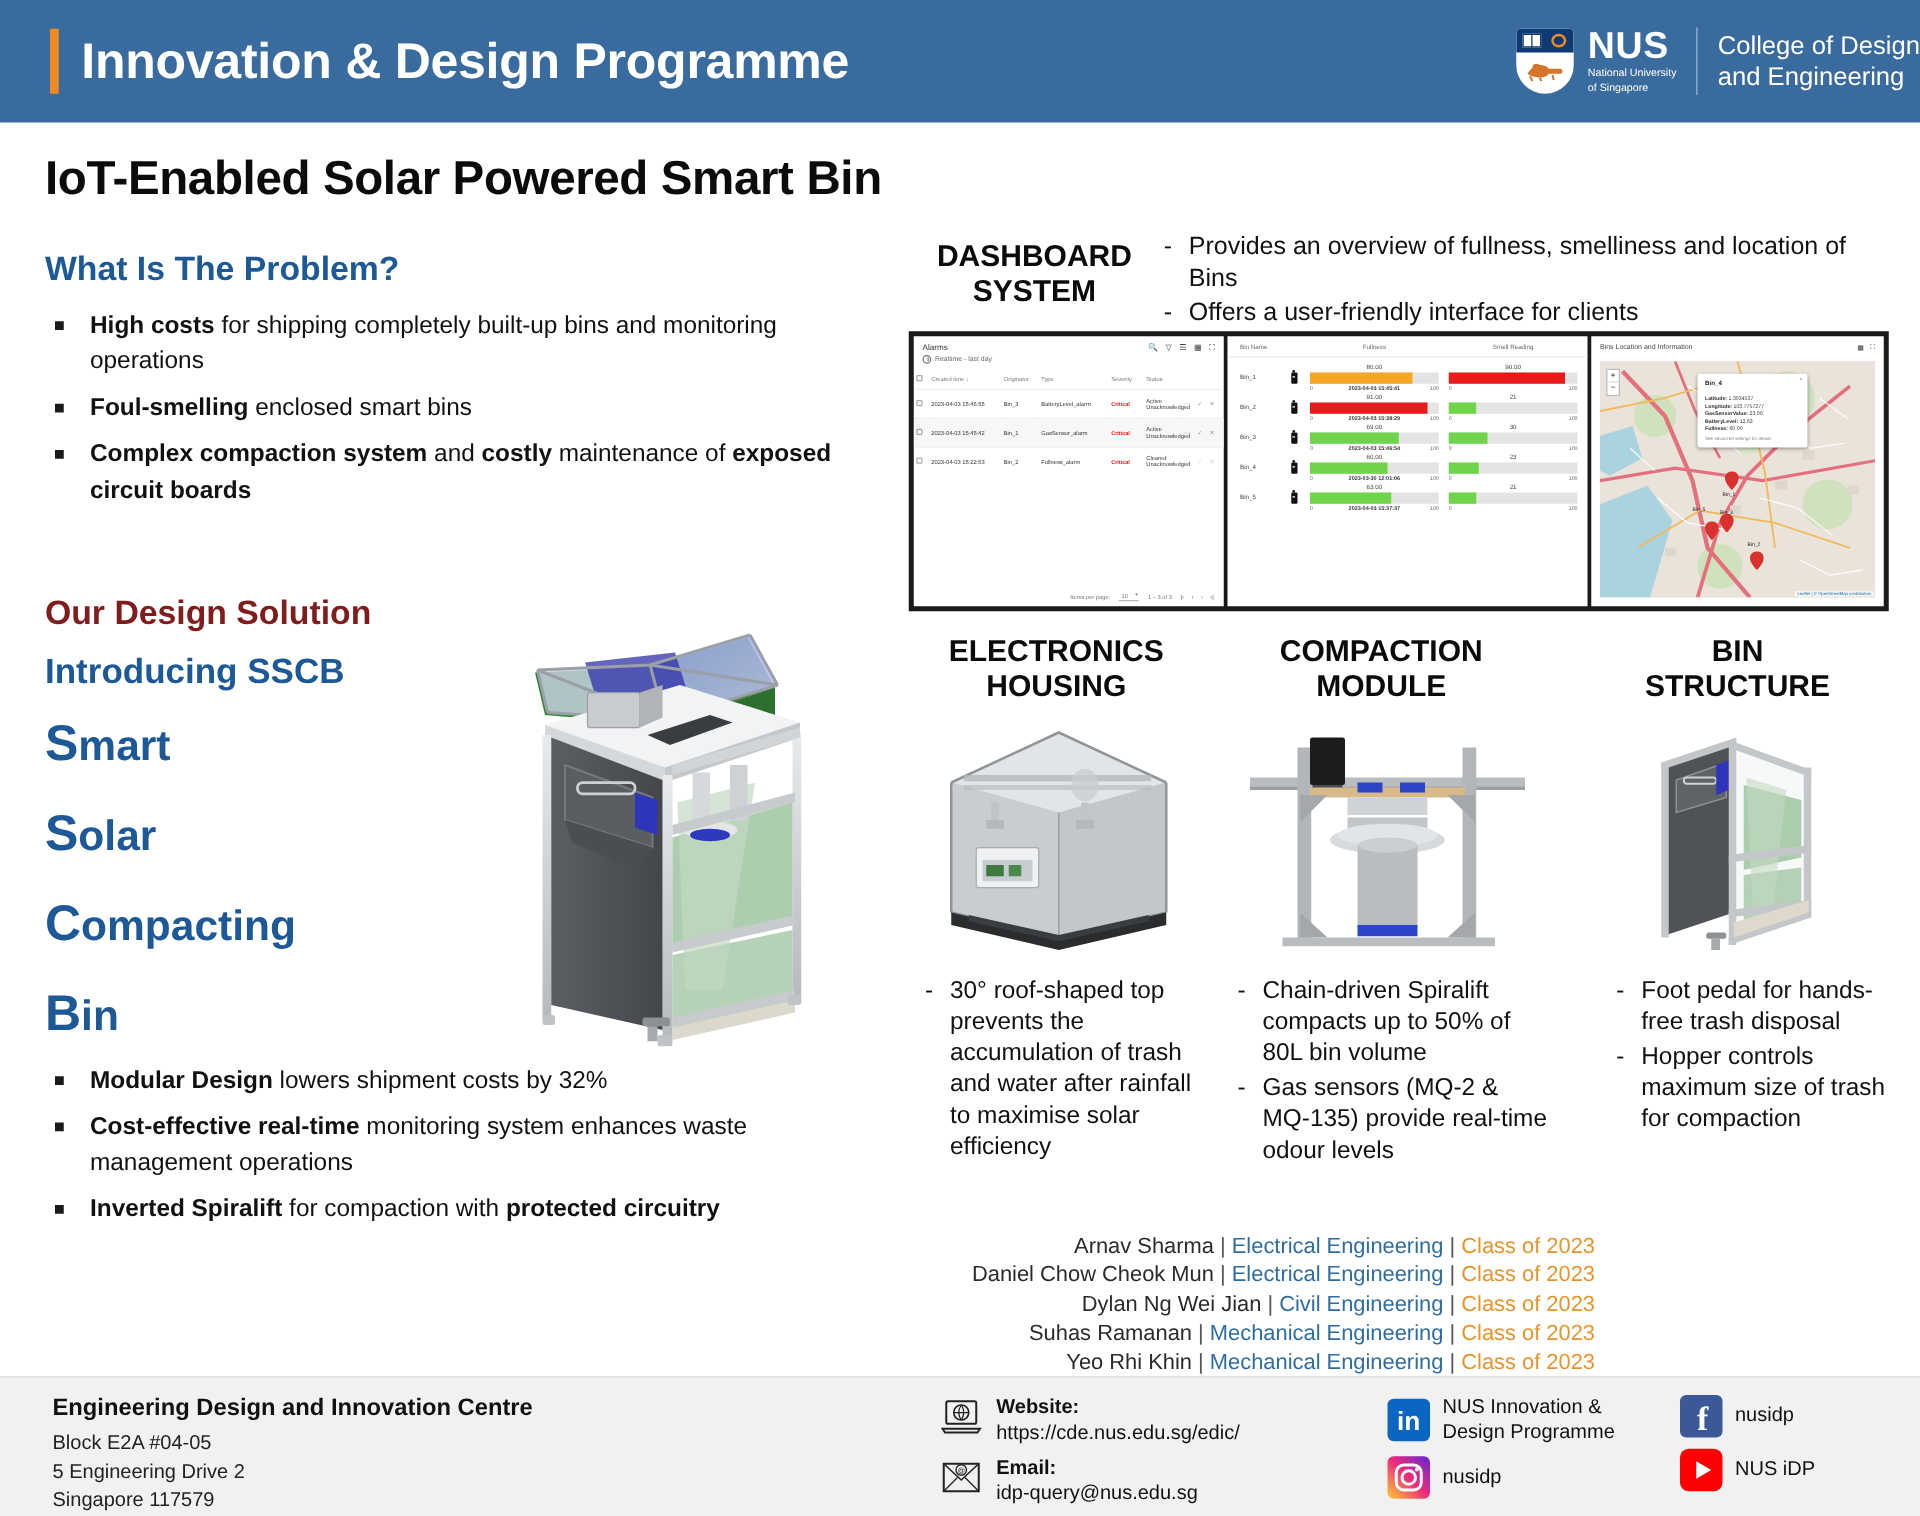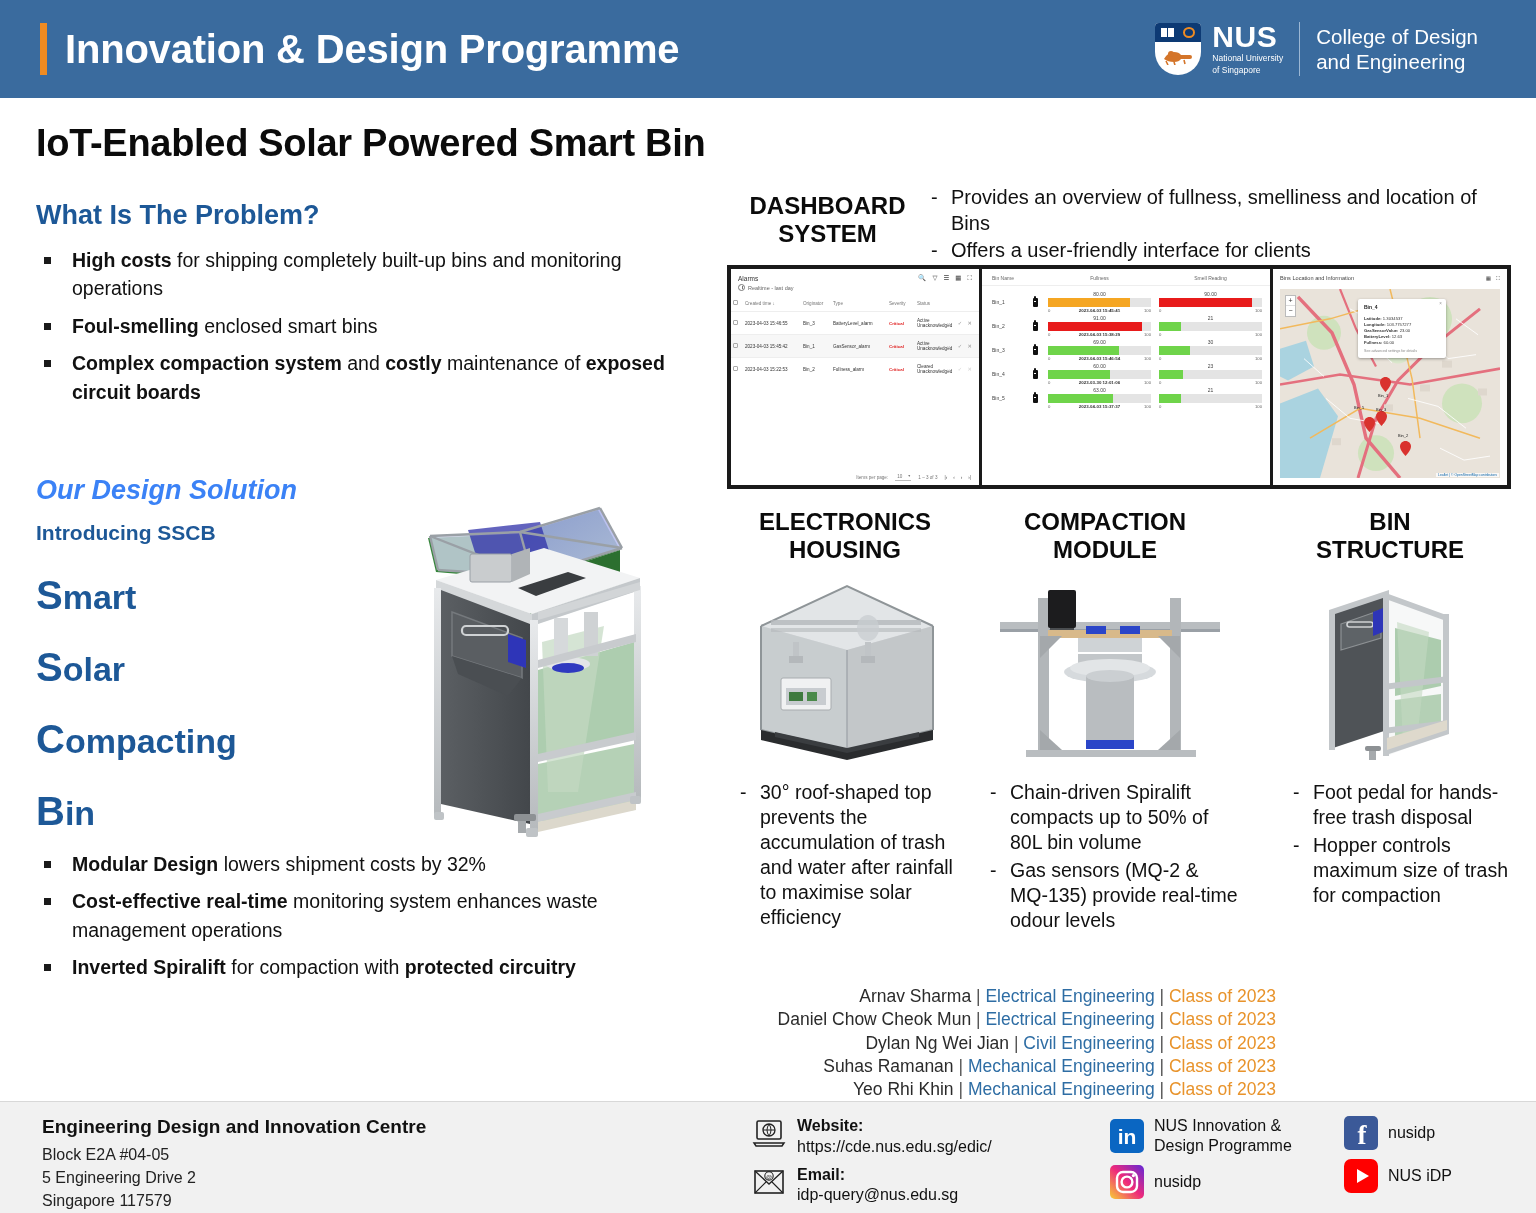--- a/index.html
+++ b/index.html
@@ -14,21 +14,21 @@
   
   .header {
     position: absolute; left: 0; top: 0; width: 1536px; height: 98px;
     background: #3a6b9e; display: flex; align-items: center;
   }
   .header-accent { width: 7px; height: 52px; background: #ef8b22; margin-left: 40px; flex: none; }
   .header-title {
     color: #ffffff; font-size: 40px; font-weight: bold; letter-spacing: -0.2px;
     margin-left: 18px; white-space: nowrap;
   }
-  .header-logo { margin-left: auto; margin-right: 58px; display: flex; align-items: center; }
+  .header-logo { margin-left: auto; display: flex; align-items: center; }
   .crest { width: 46px; height: 52px; position: relative; flex: none; }
   .crest-shield {
     width: 46px; height: 52px; background: #fff;
     border-radius: 4px 4px 23px 23px; position: relative; overflow: hidden;
   }
   .crest-top { position: absolute; left: 0; top: 0; width: 46px; height: 19px; background: #0d3a74; }
   .crest-book { position: absolute; left: 5px; top: 4px; width: 15px; height: 11px; background: #fff; border: 1px solid #0d3a74; }
   .crest-book:after { content:""; position:absolute; left:6px; top:0; width:1px; height:11px; background:#0d3a74; }
   .crest-ring { position: absolute; right: 6px; top: 4px; width: 12px; height: 11px; border: 2px solid #ef8b22; border-radius: 50%; }
   .crest-lion { position: absolute; left: 7px; top: 22px; width: 32px; height: 20px; }
@@ -55,25 +55,25 @@
     line-height: 1.46; margin-bottom: 9px;
   }
   .bul:before {
     content: ""; position: absolute; left: 8px; top: 11px;
     width: 7px; height: 7px; background: #1a1a1a;
   }
   .bul b { font-weight: bold; }
 
   .h-solution {
     position: absolute; left: 36px; top: 475px;
-    font-size: 27px; font-weight: bold; color: #3b82f6; font-style: italic;
+    font-size: 27px; font-weight: bold; color: #7f1d1d;
   }
   .h-intro {
     position: absolute; left: 36px; top: 521px;
-    font-size: 21px; font-weight: bold; color: #1d5897;
+    font-size: 28px; font-weight: bold; color: #1d5897;
   }
   .acro { position: absolute; left: 36px; font-size: 34px; color: #1d5897; font-weight: bold; }
   .acro .cap { font-size: 40px; }
   .acro-1 { top: 573px; }
   .acro-2 { top: 645px; }
   .acro-3 { top: 717px; }
   .acro-4 { top: 789px; }
 
   
   .bin-render { position: absolute; left: 408px; top: 492px; width: 310px; height: 352px; }

